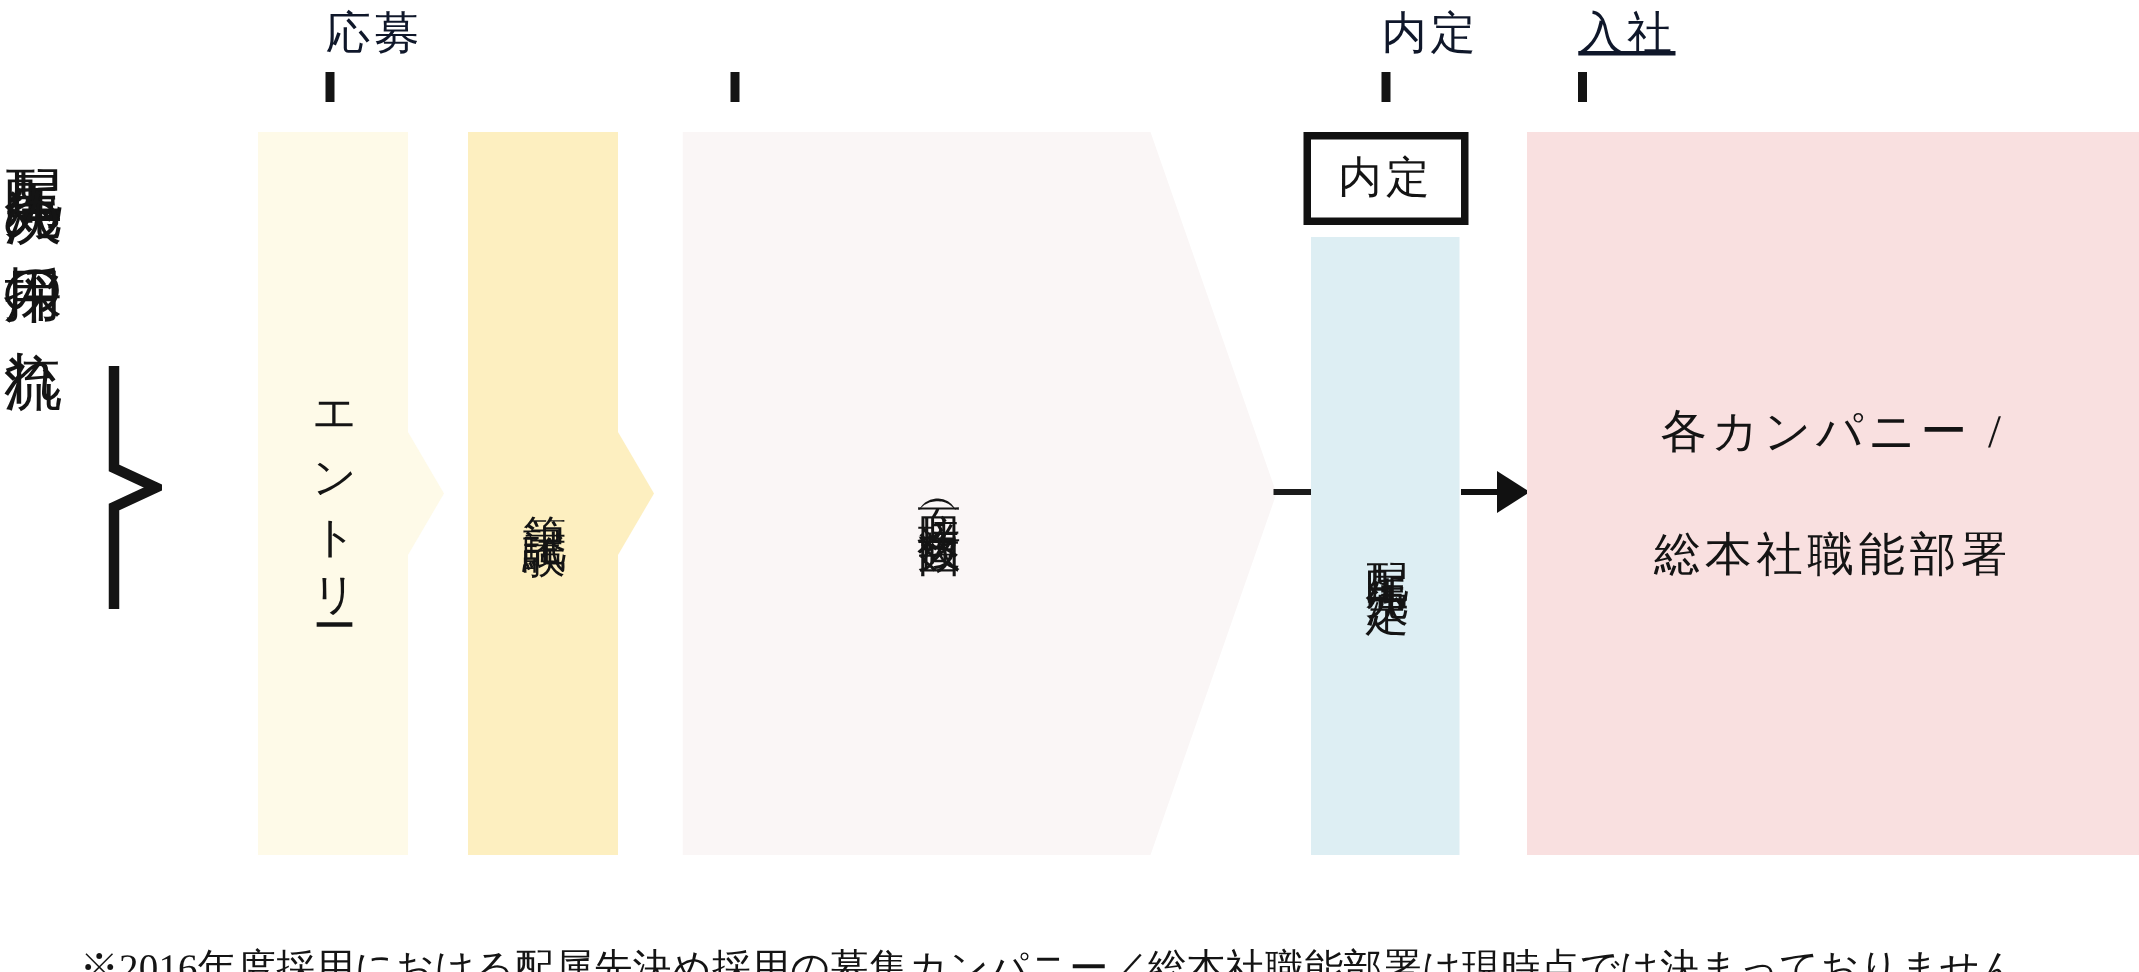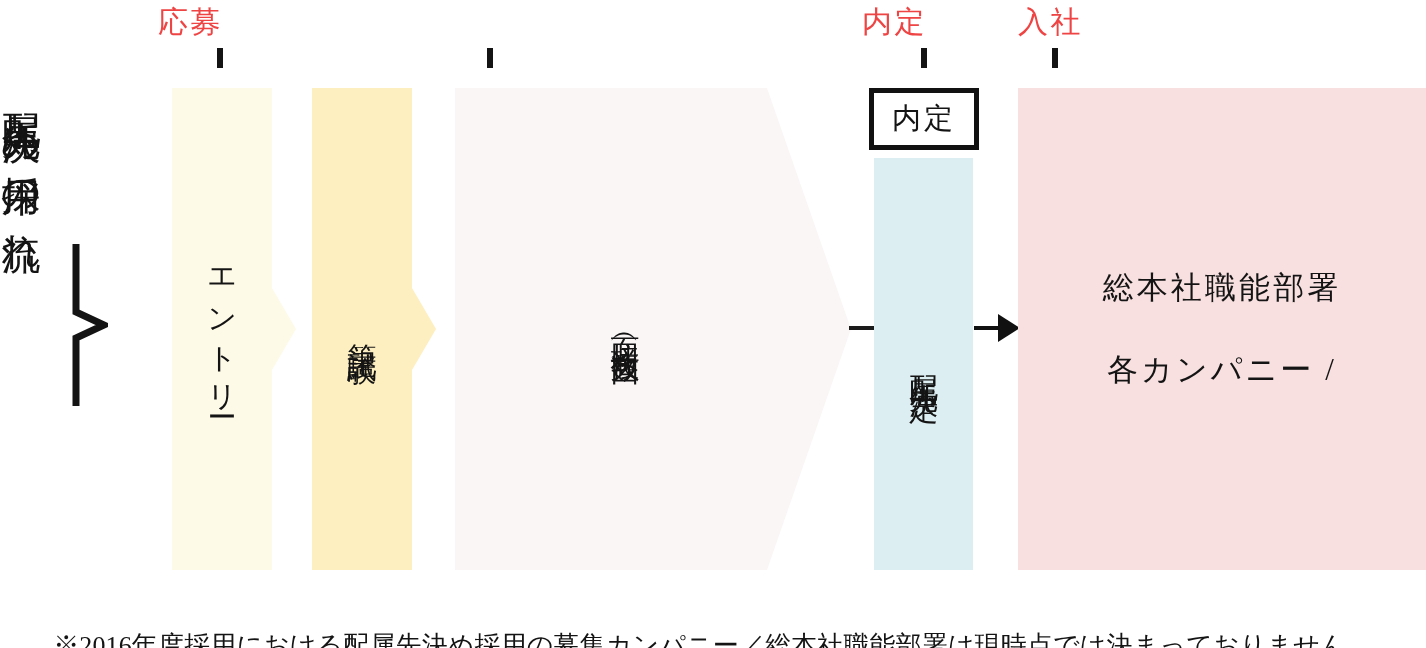--- a/index.html
+++ b/index.html
@@ -46,24 +46,24 @@
     position: absolute;
     left: 72px;
     top: 242px;
     width: 36px;
     height: 166px;
   }
 
   
   .stage-head {
     position: absolute;
-    text-align: left;
+    text-align: right;
     font-size: 30px;
     letter-spacing: 0.08em;
-    color: #ef4444;
+    color: #0f172a;
     white-space: nowrap;
   }
   .stage-tick {
     position: absolute;
     width: 6px;
     height: 20px;
     background: #141414;
   }
 
   
@@ -173,21 +173,21 @@
   </svg>
 
   <div class="stage-head" style="left:158px; top:2px; width:124px;">応募</div>
   <div class="stage-tick" style="left:217px; top:48px;"></div>
 
   <div class="stage-tick" style="left:487px; top:48px;"></div>
 
   <div class="stage-head" style="left:862px; top:2px; width:124px;">内定</div>
   <div class="stage-tick" style="left:921px; top:48px;"></div>
 
-  <div class="stage-head" style="left:1018px; top:2px; width:124px;">入社</div>
+  <div class="stage-head" style="left:993px; top:2px; width:124px;text-decoration:underline;">入社</div>
   <div class="stage-tick" style="left:1052px; top:48px;"></div>
 
   <div class="col" style="left:172px; width:100px; background:#fefae8;">
     <div class="col-label-v vert">エントリー</div>
   </div>
   <svg class="tip" style="left:272px;" viewBox="0 0 24 482" preserveAspectRatio="none">
     <polygon points="0,200 24,241 0,282" fill="#fefae8"></polygon>
   </svg>
 
   <div class="col" style="left:312px; width:100px; background:#fdefc0;">
@@ -212,19 +212,19 @@
     <div class="col-label-v vert">配属先決定</div>
   </div>
 
   <svg id="arrow-connector" viewBox="0 0 46 36" preserveAspectRatio="none">
     <line x1="0" y1="18" x2="28" y2="18" stroke="#111111" stroke-width="4"></line>
     <polygon points="24,4 46,18 24,32" fill="#111111"></polygon>
   </svg>
 
   <div class="col" style="left:1018px; width:408px; background:#f9e0e0;"></div>
   <div id="final-text">
+    <div>各カンパニー /</div>
     <div>総本社職能部署</div>
-    <div>各カンパニー /</div>
   </div>
 
   <div id="footnote">※2016年度採用における配属先決め採用の募集カンパニー／総本社職能部署は現時点では決まっておりません。</div>
 
 </div>
 
 </body></html>

